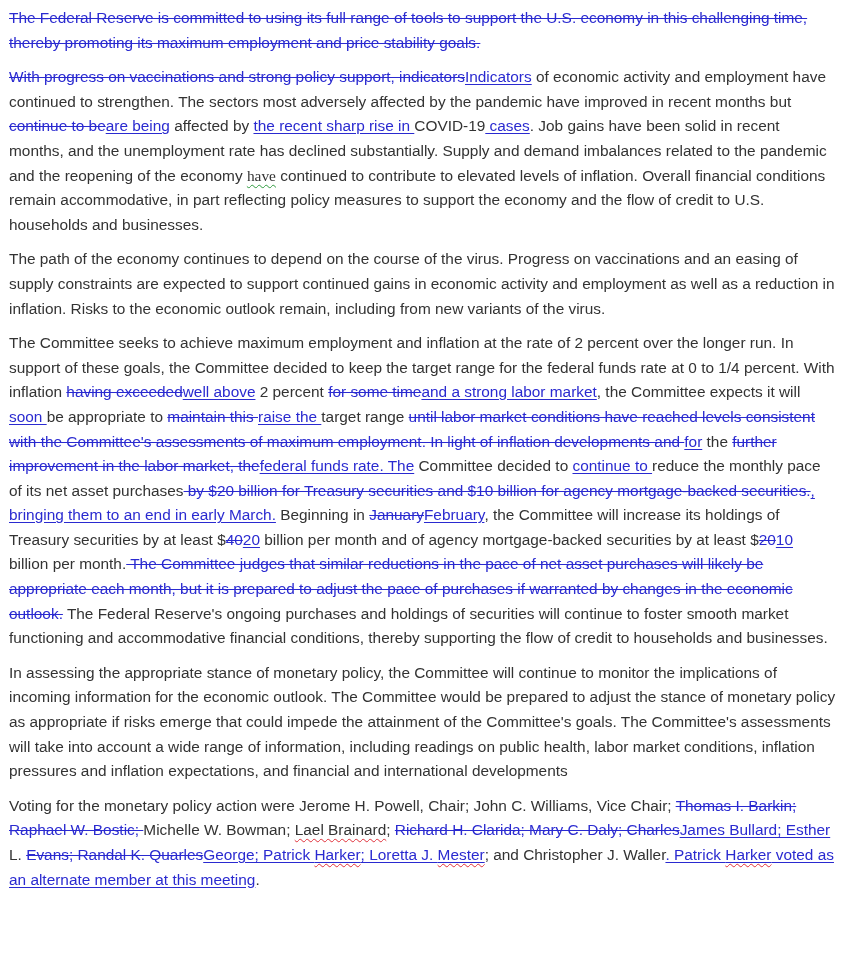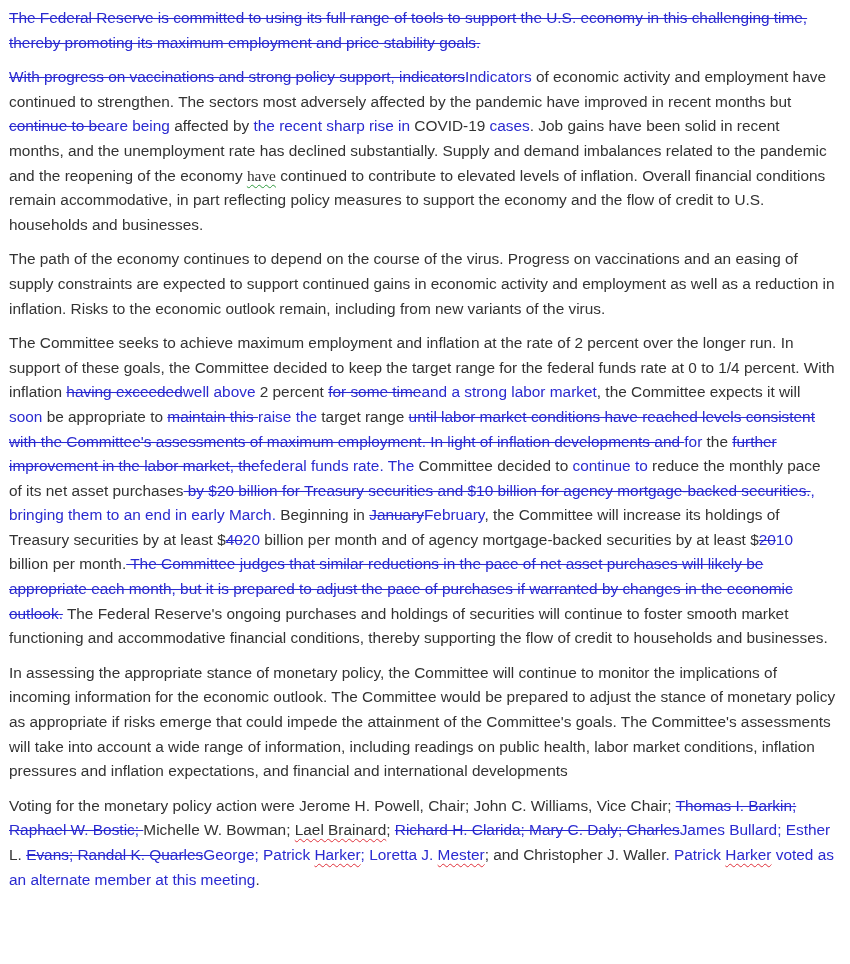--- a/index.html
+++ b/index.html
@@ -4,21 +4,21 @@
 <style>
   html, body { margin: 0; padding: 0; background: #ffffff; }
   body {
     width: 850px; height: 964px; overflow: hidden;
     font-family: "Liberation Sans", sans-serif;
     font-size: 15.4px; line-height: 24.6px; color: #333333;
   }
   .doc { padding: 6px 6px 0 9px; }
   p { margin: 0 8px 10px 0; }
   .del { color: #2a2ad0; text-decoration: line-through; text-decoration-thickness: 1.4px; }
-  .ins { color: #2a2ad0; text-underline-offset: 2px; }
+  .ins { color: #2a2ad0; text-decoration: underline; text-underline-offset: 2px; }
   .sp-red { text-decoration: underline wavy #e0303a; text-decoration-thickness: 1px; text-underline-offset: 3px; }
   .sp-green { text-decoration: underline wavy #2e9a3e; text-decoration-thickness: 1px; text-underline-offset: 3px; font-family: Liberation Serif, serif; }
   .ins .sp-red { color: #2a2ad0; }
 </style>
 </head>
 <body>
 
 <div class="doc">
   <p><span class="del">The Federal Reserve is committed to using its full range of tools to support the U.S. economy in this challenging time, thereby promoting its maximum employment and price stability goals.</span></p>
   <p><span class="del">With progress on vaccinations and strong policy support, indicators</span><span class="ins">Indicators</span><span> of economic activity and employment have continued to strengthen. The sectors most adversely affected by the pandemic have improved in recent months but </span><span class="del">continue to be</span><span class="ins">are being</span><span> affected by </span><span class="ins">the recent sharp rise in </span><span>COVID-19</span><span class="ins"> cases</span><span>. Job gains have been solid in recent months, and the unemployment rate has declined substantially. Supply and demand imbalances related to the pandemic and the reopening of the economy </span><span class="sp-green">have</span><span> continued to contribute to elevated levels of inflation. Overall financial conditions remain accommodative, in part reflecting policy measures to support the economy and the flow of credit to U.S. households and businesses.</span></p>

